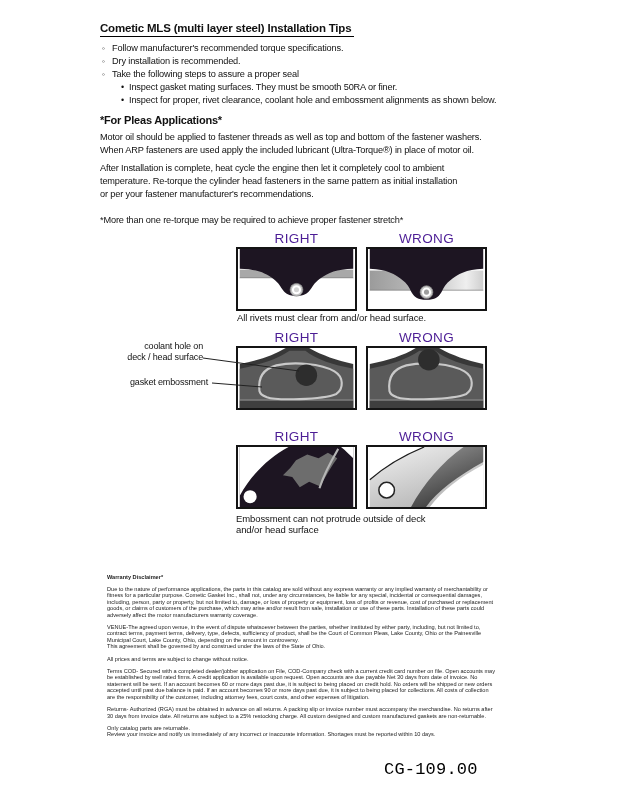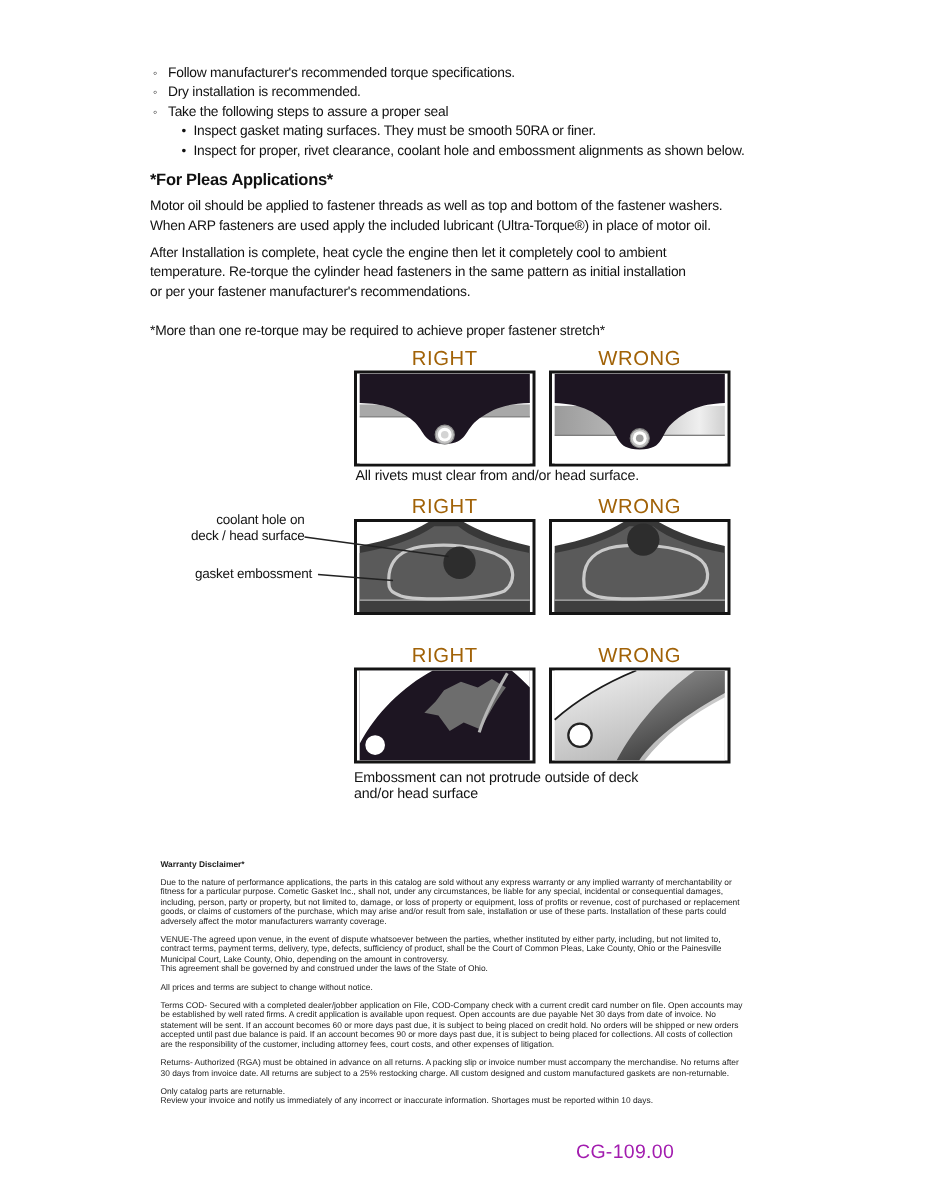--- a/index.html
+++ b/index.html
@@ -19,41 +19,42 @@
   .bullets { left:102px; top:42px; font-size:9.2px; letter-spacing:-0.15px; }
   .bullet-line { display:flex; line-height:13px; }
   .bullet-line .marker { width:10px; font-size:8px; }
   .bullet-line.sub { margin-left:19px; }
   .bullet-line.sub .marker { width:8px; font-size:9px; }
 
   .diesel-heading { left:100px; top:114px; font-size:11px; font-weight:bold; letter-spacing:-0.2px; }
   .body-para { left:100px; font-size:9.2px; line-height:13px; letter-spacing:-0.15px; white-space:pre-line; width:440px; }
   .p1 { top:131px; } .p2 { top:162px; } .pnote { top:214px; }
 
-  .rw-label { width:121px; text-align:center; font-size:13.5px; letter-spacing:0.4px; color:#a16207; }
+  .rw-label { width:121px; text-align:center; font-size:13.5px; letter-spacing:0.4px; color:#4c1d95; }
   .diagram-box { width:121px; height:64px; border:2px solid #141414; background:#fff; }
   .diagram-box svg { display:block; }
   .caption { font-size:9.5px; letter-spacing:-0.1px; line-height:11px; color:#131313; white-space:pre-line; }
 
   .side-label { font-size:9px; letter-spacing:-0.15px; line-height:10.5px; text-align:right; color:#131313; }
   .coolant-label { left:96px; top:341px; width:107px; }
   .emboss-label { left:96px; top:377px; width:112px; }
   .leader-svg { left:200px; top:352px; z-index:3; }
 
   .legal { left:107px; top:574px; width:412px; color:#1c1c1c; }
   .legal-heading { font-size:5.6px; font-weight:bold; margin-bottom:6px; }
   .legal p { font-size:5.6px; line-height:6.4px; margin-bottom:6px; white-space:pre-line; letter-spacing:0; }
 
-  .page-code { left:384px; top:760px; font-size:13px; letter-spacing:0.2px; color:#a21caf; }
+  .page-code { left:384px; top:760px; font-size:17px; letter-spacing:0.2px; color:#000000;font-family:Liberation Mono, monospace; }
 </style>
 </head>
 <body>
 
 <div class="page">
 
+  <div class="abs title">Cometic MLS (multi layer steel) Installation Tips</div>
 
   <div class="abs bullets">
     <div class="bullet-line">
       <span class="marker">◦</span>
       <span>Follow manufacturer's recommended torque specifications.</span>
     </div>
     <div class="bullet-line">
       <span class="marker">◦</span>
       <span>Dry installation is recommended.</span>
     </div>

